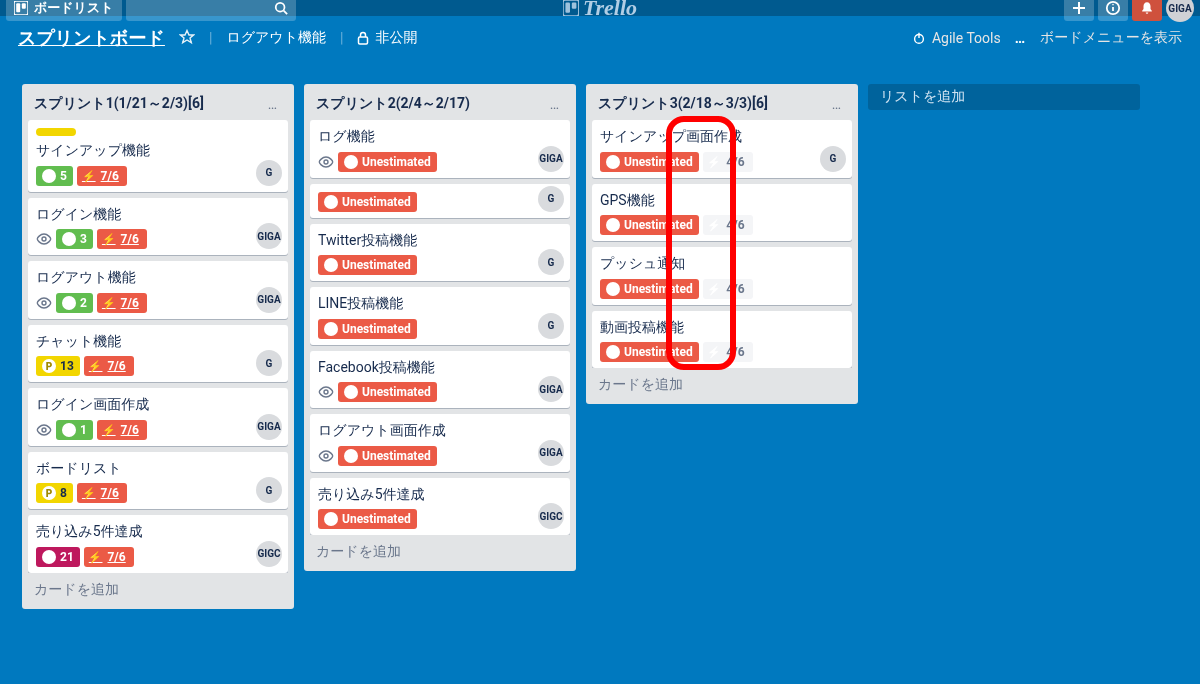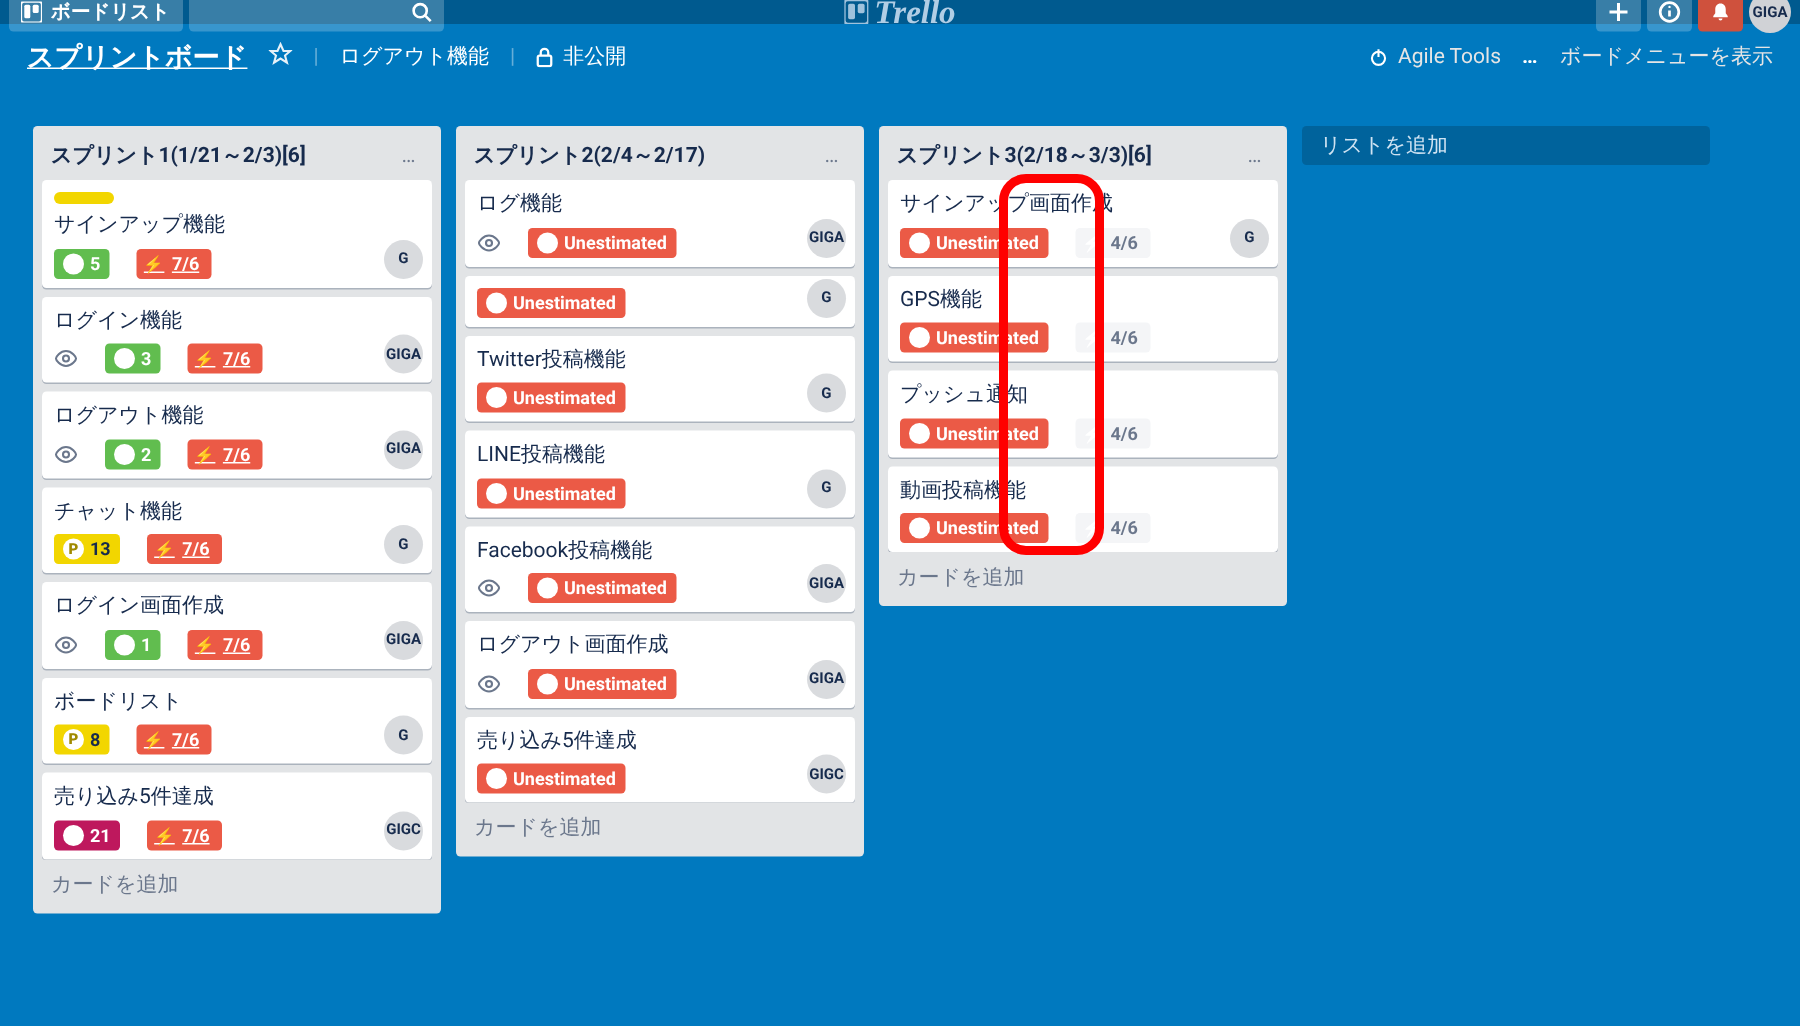--- a/index.html
+++ b/index.html
@@ -125,21 +125,21 @@
     background: #fff;
     border-radius: 3px;
     box-shadow: 0 1px 0 rgba(9,30,66,.25);
     padding: 8px 8px 6px 8px;
     position: relative;
   }
   .card-label-bar {
     width: 40px; height: 8px; border-radius: 4px; background: #f2d600; margin-bottom: 6px;
   }
   .card-title { font-size: 14px; color: #172b4d; margin-bottom: 6px; line-height: 1.25; }
-  .card-footer { display: flex; align-items: center; gap: 18px; flex-wrap: wrap; }
+  .card-footer { display: flex; align-items: center; gap: 4px; flex-wrap: wrap; }
 
   .badge {
     display: inline-flex; align-items: center; gap: 4px;
     height: 20px; border-radius: 3px; padding: 0 6px;
     font-size: 12px; font-weight: 700; color: #fff;
   }
   .badge .p-circle {
     display: inline-flex; align-items: center; justify-content: center;
     width: 14px; height: 14px; border-radius: 50%; background: #fff;
     color: inherit; font-size: 10px; font-weight: 900;

